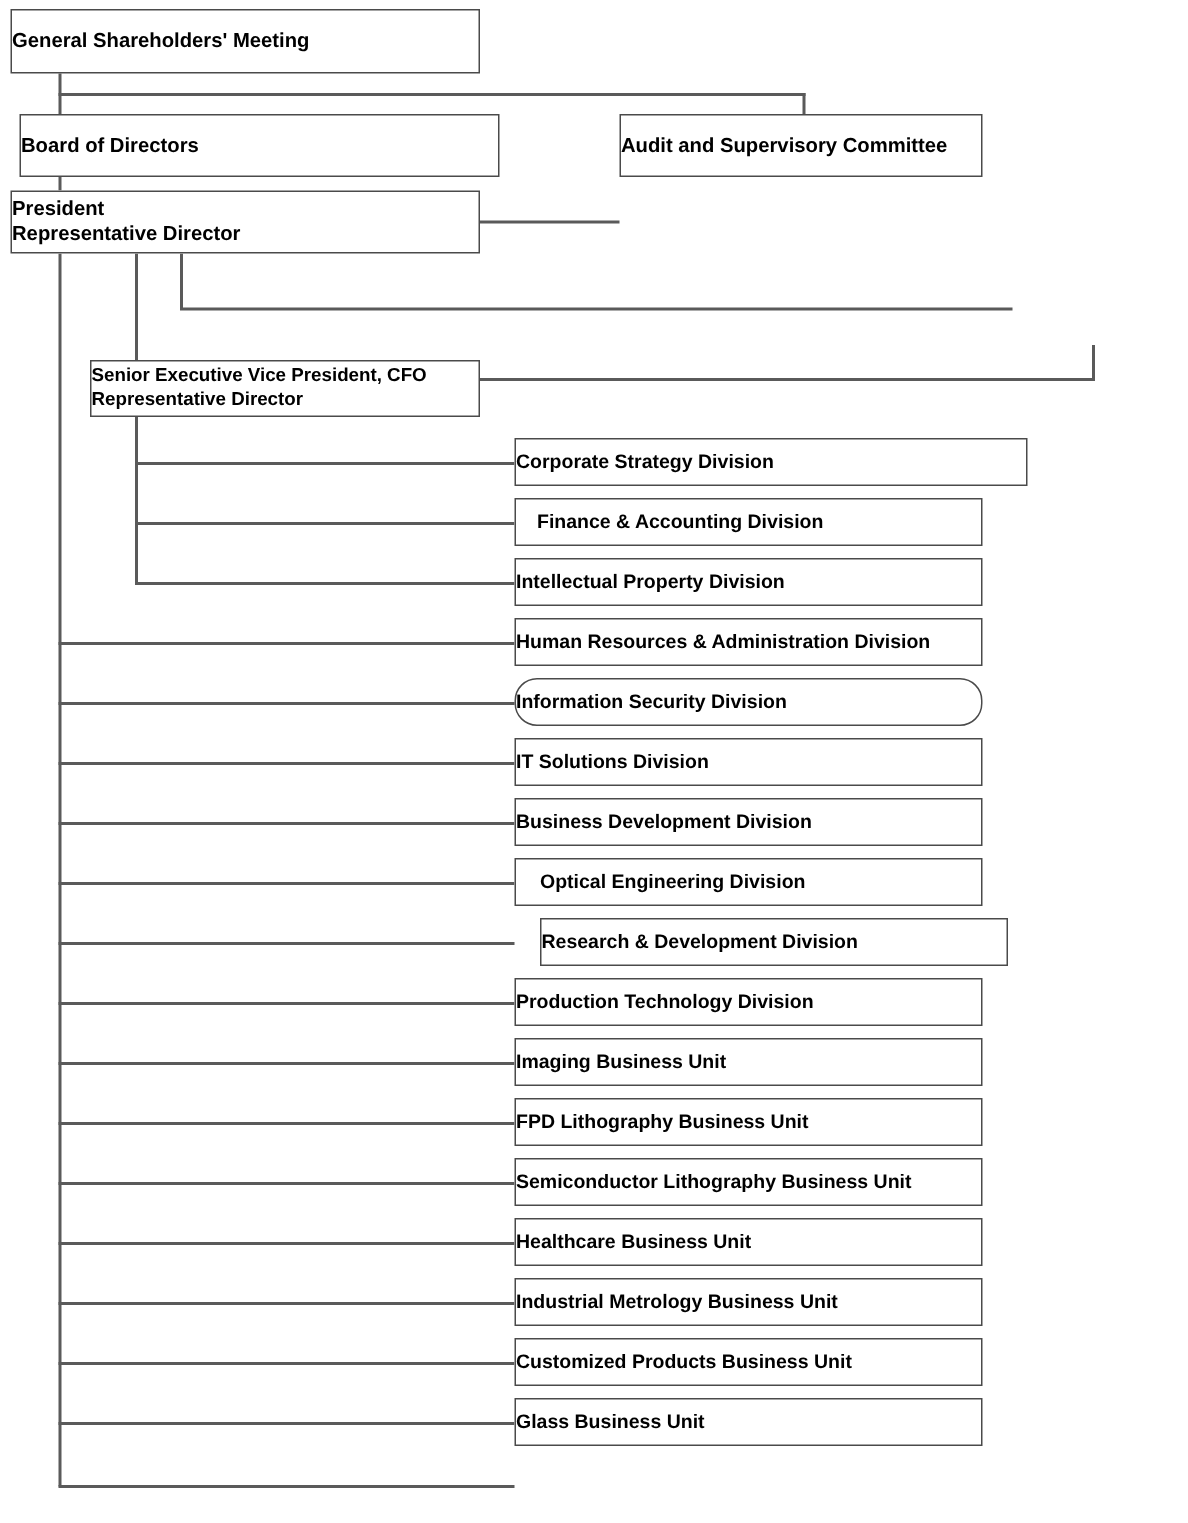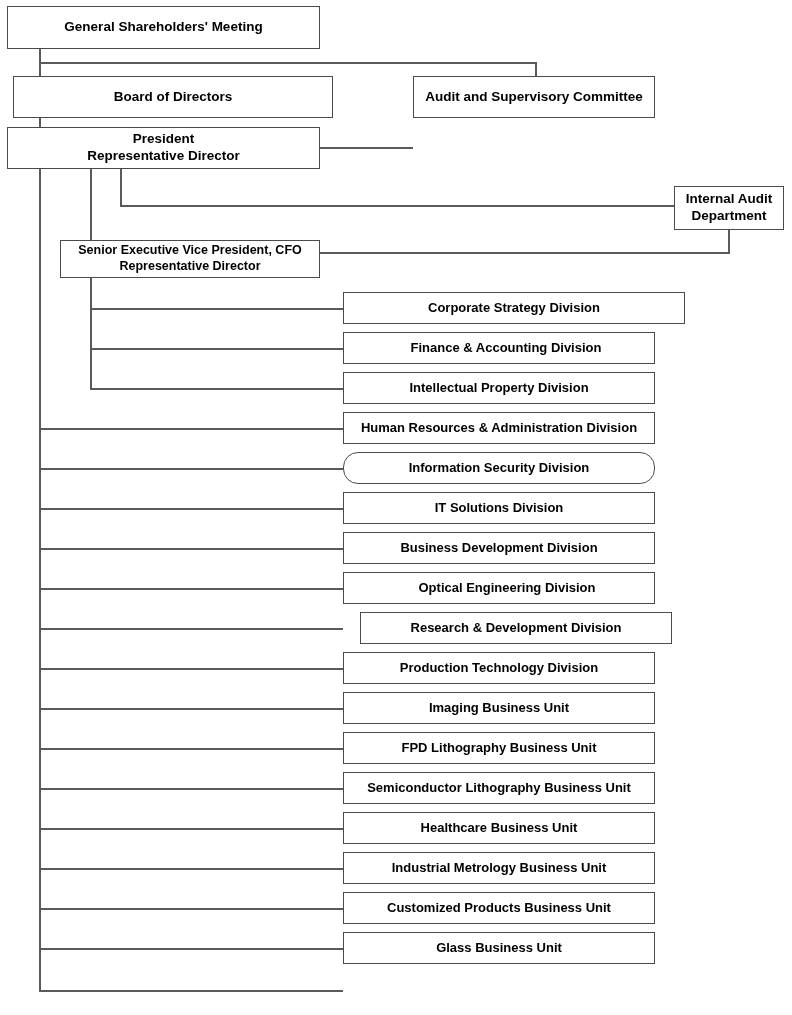--- a/index.html
+++ b/index.html
@@ -16,21 +16,20 @@
     overflow: hidden;
   }
   .node {
     position: absolute;
     box-sizing: border-box;
     border: 1.6px solid #4a4a4a;
     background: #ffffff;
     display: flex;
     align-items: center;
     justify-content: center;
-    text-align: center;
     color: #000000;
     font-weight: bold;
     z-index: 5;
     line-height: 1.25;
   }
   .node span { display: block; width: 100%; }
   .node-title-2line { white-space: pre-line; }
   .conn {
     position: absolute;
     background: #5a5a5a;
@@ -97,24 +96,20 @@
   <div class="node t-top" style="left:413px; top:76px; width:242px; height:42px;">
     <span>Audit and Supervisory Committee</span>
   </div>
 
   <div class="node t-top" style="left:7px; top:127px; width:313px; height:42px;">
     <span class="node-title-2line">President
 Representative Director</span>
   </div>
 
 
-  <div class="node t-top" style="left:674px; top:186px; width:110px; height:44px;">
-    <span class="node-title-2line">Internal Audit
-Department</span>
-  </div>
 
   <div class="node t-small" style="left:60px; top:240px; width:260px; height:38px;">
     <span class="node-title-2line">Senior Executive Vice President, CFO
 Representative Director</span>
   </div>
 
   <div id="divisions-layer">
       <div class="node t-div" style="left: 343px; top: 292px; width: 342px; height: 32px;">
         <span>Corporate Strategy Division</span>
       </div>

